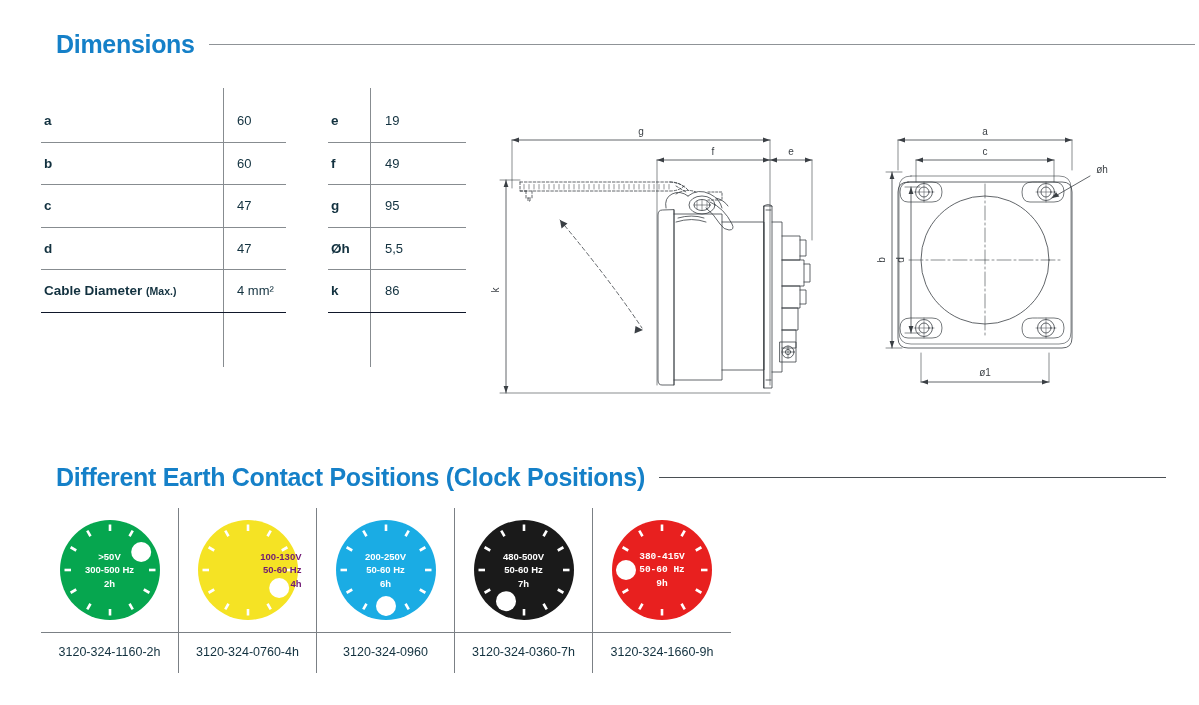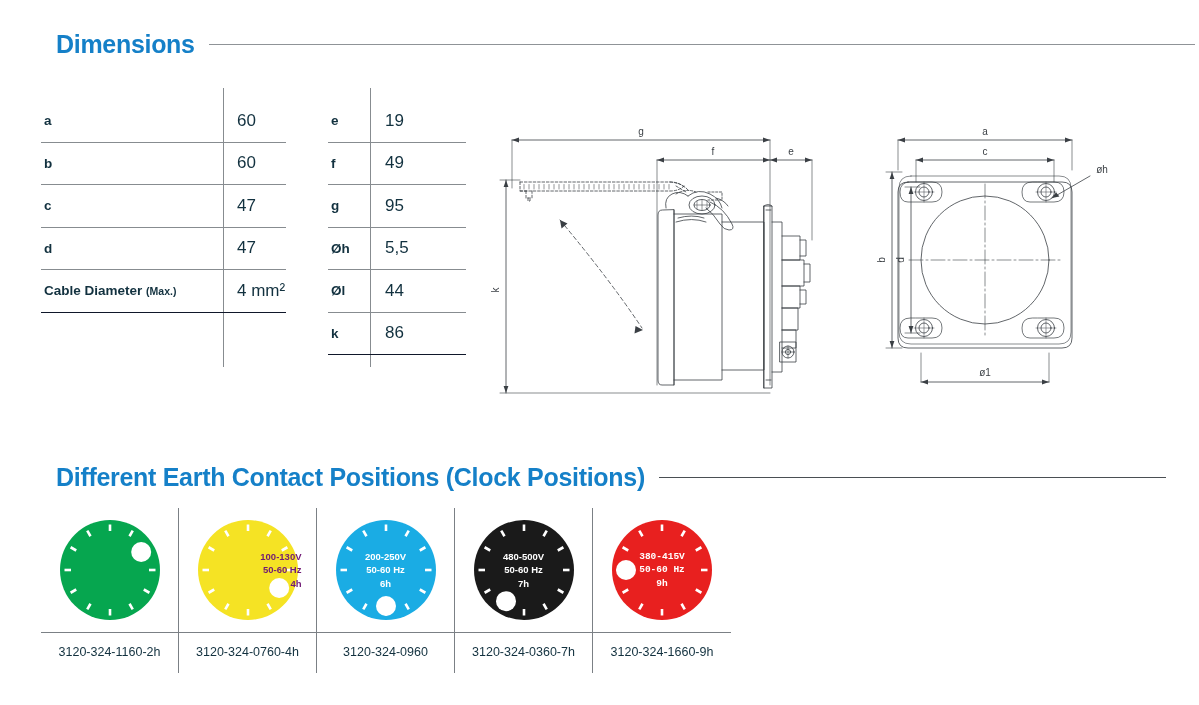--- a/index.html
+++ b/index.html
@@ -49,21 +49,21 @@
   }
   .dim-row:last-child { border-bottom:1px solid #0f172a; }
   .dim-label {
     font-size:13.5px; font-weight:bold; color:#12313f;
     white-space:nowrap;
   }
   .dim-label .sub {
     font-size:10.5px; font-weight:bold;
   }
   .dim-value {
-    font-size:17px; color:#12313f; white-space:nowrap;text-align:center;
+    font-size:13px; color:#12313f; white-space:nowrap;text-align:center;
   }
   
   .dim-col.left .dim-label { position:absolute; left:3px; }
   .dim-col.left .dim-value { position:absolute; left:196px; }
   
   .dim-col.right .dim-label { position:absolute; left:3px; }
   .dim-col.right .dim-value { position:absolute; left:57px; }
 
   
   .col-vline {
@@ -157,24 +157,20 @@
       <span class="dim-label">f</span>
       <span class="dim-value">49</span>
     </div>
     <div class="dim-row">
       <span class="dim-label">g</span>
       <span class="dim-value">95</span>
     </div>
     <div class="dim-row">
       <span class="dim-label">Øh</span>
       <span class="dim-value">5,5</span>
-    </div>
-    <div class="dim-row">
-      <span class="dim-label">Øl</span>
-      <span class="dim-value">44</span>
     </div>
     <div class="dim-row">
       <span class="dim-label">k</span>
       <span class="dim-value">86</span>
     </div>
   </div>
 </div>
 
 <div id="drawings">
   <svg width="700" height="330" viewBox="0 0 700 330">
@@ -430,20 +426,25 @@
               <line x1="73.5" y1="87.77499074759311" x2="76.75" y2="93.40415587219195" stroke="#ffffff" stroke-width="2.6" stroke-linecap="butt"></line>
               <line x1="54" y1="93" x2="54" y2="99.5" stroke="#ffffff" stroke-width="2.6" stroke-linecap="butt"></line>
               <line x1="34.50000000000001" y1="87.77499074759311" x2="31.25000000000001" y2="93.40415587219196" stroke="#ffffff" stroke-width="2.6" stroke-linecap="butt"></line>
               <line x1="20.225009252406892" y1="73.5" x2="14.595844127808036" y2="76.75" stroke="#ffffff" stroke-width="2.6" stroke-linecap="butt"></line>
               <line x1="15" y1="54.00000000000001" x2="8.5" y2="54.00000000000001" stroke="#ffffff" stroke-width="2.6" stroke-linecap="butt"></line>
               <line x1="20.225009252406892" y1="34.5" x2="14.595844127808043" y2="31.249999999999996" stroke="#ffffff" stroke-width="2.6" stroke-linecap="butt"></line>
               <line x1="34.499999999999986" y1="20.225009252406906" x2="31.24999999999998" y2="14.595844127808057" stroke="#ffffff" stroke-width="2.6" stroke-linecap="butt"></line>
               <line x1="53.99999999999999" y1="15" x2="53.99999999999999" y2="8.5" stroke="#ffffff" stroke-width="2.6" stroke-linecap="butt"></line>
               <circle cx="85.17691453623979" cy="36" r="10" fill="#ffffff"></circle>
             </svg>
+            <div class="dial-text" style="color: rgb(255, 255, 255);">
+              <div>&gt;50V</div>
+              <div>300-500 Hz</div>
+              <div>2h</div>
+            </div>
           </div>
         </div>
         <div class="partno">3120-324-1160-2h</div>
       </div>
       <div class="clock-cell">
         <div class="dial-area">
           <div class="dial">
             <svg width="108" height="108" viewBox="0 0 108 108">
               <circle cx="54" cy="54" r="50" fill="#f5e324"></circle>
               <line x1="73.5" y1="20.225009252406892" x2="76.75" y2="14.595844127808043" stroke="#ffffff" stroke-width="2.6" stroke-linecap="butt"></line>

